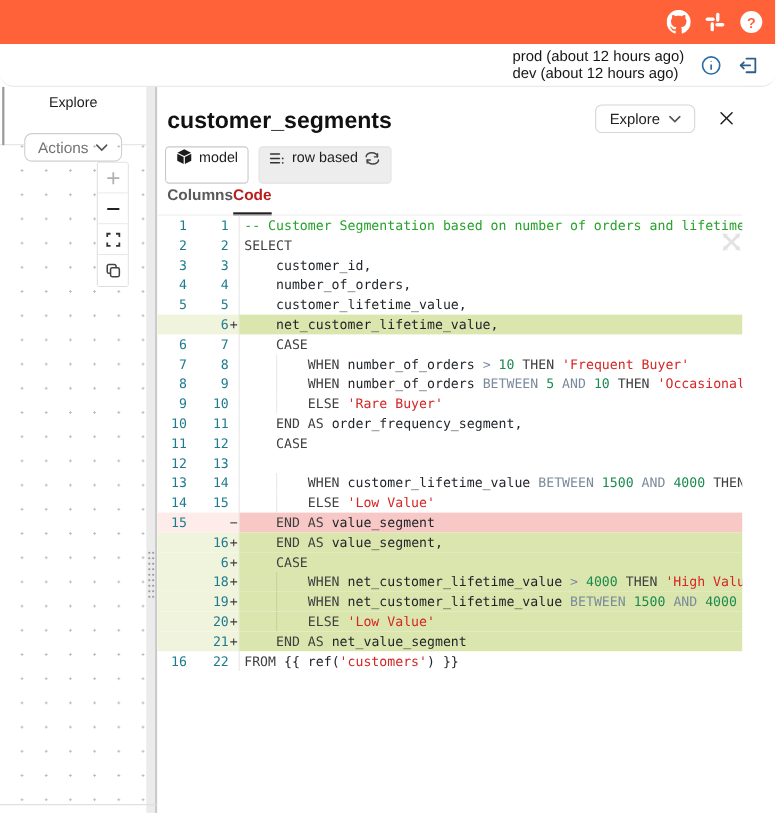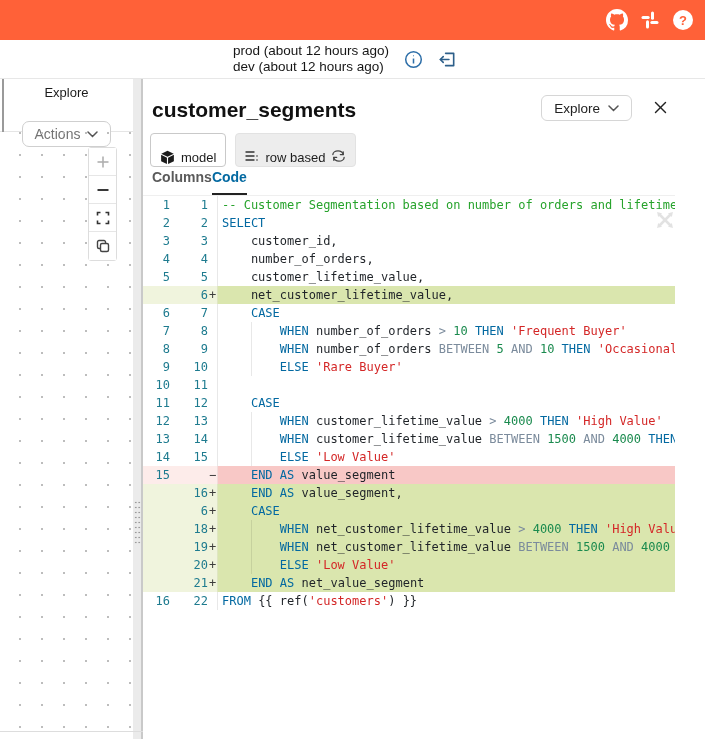--- a/index.html
+++ b/index.html
@@ -6,22 +6,22 @@
   html,body { font-family:"Liberation Sans", sans-serif; background:#fff; }
   #app { position:relative; width:705px; height:739px; overflow:hidden; background:#fff; }
 
   
   .topbar { position:absolute; left:0; top:0; width:705px; height:40px; background:var(--brand,#ff6138);
             display:flex; align-items:center; justify-content:flex-end; gap:9px; padding-right:10px; }
   .topbar .tb-icon { width:24px; height:24px; display:flex; align-items:center; justify-content:center; cursor:pointer; }
 
   
   .envbar { position:absolute; left:0; top:40px; width:705px; height:39px; background:#fff;
-            border-bottom:1px solid #e7e7e7; display:flex; align-items:center; justify-content:center;
-            gap:14px; padding-right:15px; }
+            border-bottom:1px solid #e7e7e7; display:flex; align-items:center; justify-content:flex-end;
+            gap:14px; padding-right:15px;border-radius:13px; }
   .env-lines { text-align:left; font-size:13.5px; line-height:16px; color:#161616; }
   .envbar .env-icon { width:20px; height:20px; display:flex; align-items:center; justify-content:center; cursor:pointer; }
 
   
   .workspace { position:absolute; left:0; top:79px; width:675px; height:660px; display:flex; }
 
   
   .sidebar { position:relative; width:133px; height:100%; background:#fff; }
   .sidebar-top { position:relative; height:53px; border-bottom:1px solid #e5e5e5; text-align:center; }
   .sidebar-edge { position:absolute; left:2px; top:0; width:2px; height:53px; background:#9a9a9a; }
@@ -46,46 +46,46 @@
 
   
   .main { position:relative; flex:1; background:#fff; overflow:hidden; }
   .panel-title { position:absolute; left:9px; top:19px; font-size:21px; font-weight:700; color:#111; }
   .explore-btn { position:absolute; right:43px; top:16px; height:26px; display:flex; align-items:center; gap:8px;
                  padding:0 12px; border:1px solid #d6d6d6; border-radius:6px; background:#fff; font-size:13.5px; color:#222; cursor:pointer; }
   .close-btn { position:absolute; right:6px; top:19px; width:18px; height:18px; font-size:15px; color:#222;
                display:flex; align-items:center; justify-content:center; cursor:pointer; }
 
   .badges { position:absolute; left:7px; top:54px; display:flex; gap:9px; }
-  .badge { display:flex; align-items:flex-start; gap:6px; height:24px; padding:16px 9px; border-radius:4px; font-size:13px; color:#1c1c1c; }
+  .badge { display:flex; align-items:flex-end; gap:6px; height:24px; padding:16px 9px; border-radius:4px; font-size:13px; color:#1c1c1c; }
   .badge.model { background:#fff; border:1px solid #c9c9c9; }
   .badge.rowcount { background:#ededed; border:1px solid #e2e2e2; cursor:default; }
 
   .tabs { position:absolute; left:9px; top:90px; display:flex; }
   .tab { font-size:14px; padding-bottom:8px; cursor:pointer; }
   .tab.inactive { color:#5a5a5a; font-weight:600; }
-  .tab.active { color:#0369a1; font-weight:700; border-bottom:3px solid #222; }
+  .tab.active { color:#b91c1c; font-weight:700; border-bottom:3px solid #222; }
   .tabs-baseline { position:absolute; left:0; top:116px; width:100%; height:1px; background:#efefef; }
 
   
   .code { position:absolute; left:0; top:117px; right:0; bottom:0; font-family:"DejaVu Sans Mono", monospace;
           font-size:12px; line-height:18px; }
   .crow { display:flex; height:18px; }
   .gutter { flex:none; width:75px; display:flex; border-right:1px solid #e8e8e8; color:#1e7b8f; }
   .gnum { text-align:right; }
   .g-old { width:27px; }
   .g-new { width:38px; }
   .g-mark { width:9px; text-align:center; color:#3c3c3c; }
   .cline { flex:1; position:relative; white-space:pre; overflow:hidden; padding-left:4px; color:#1f2328; }
   .crow.add .cline { background:#dae6ae; }
   .crow.add .gutter { background:#f0f4dd; border-right-color:#dfe6c2; }
   .crow.del .cline { background:#f8c8c6; }
   .crow.del .gutter { background:#fdecea; border-right-color:#f2dcda; }
   .guide { position:absolute; left:33px; top:0; bottom:0; border-left:1px solid rgba(0,0,0,0.09); }
-  .t-kw { color:#0369a1;text-align:right; }
+  .t-kw { color:#404040;text-align:right; }
   .t-id { color:#1f2328;text-align:center; }
   .t-op { color:#7b8b9c; }
   .t-num { color:#1a8a4e; }
   .t-str { color:#d42727; }
   .t-com { color:#27a32c; }
 
   .move-mark { position:absolute; left:512px; top:131px; opacity:0.85; pointer-events:none; }
   .vtrack { position:absolute; left:547px; top:117px; width:1px; bottom:0; background:#d6d6d6; }
   .vthumb { position:absolute; left:549px; top:110px; width:13px; height:7px; background:#3f3f3f; border-radius:2px; cursor:pointer; }
 </style>
@@ -314,36 +314,36 @@
               <span class="g-mark"></span>
             </div>
             <div class="cline"><i class="guide"></i><span class="t-id">        </span><span class="t-kw">ELSE</span><span class="t-str"> 'Rare Buyer'</span></div>
           </div>
           <div class="crow ctx">
             <div class="gutter">
               <span class="gnum g-old">10</span>
               <span class="gnum g-new">11</span>
               <span class="g-mark"></span>
             </div>
+            <div class="cline"><span class="t-id">    </span><span class="t-kw">END</span><span class="t-kw"> AS</span><span class="t-id"> order_frequency_segment,</span></div>
           </div>
           <div class="crow ctx">
             <div class="gutter">
               <span class="gnum g-old">11</span>
               <span class="gnum g-new">12</span>
               <span class="g-mark"></span>
             </div>
             <div class="cline"><span class="t-id">    </span><span class="t-kw">CASE</span></div>
           </div>
           <div class="crow ctx">
             <div class="gutter">
               <span class="gnum g-old">12</span>
               <span class="gnum g-new">13</span>
               <span class="g-mark"></span>
             </div>
-            <div class="cline"><i class="guide"></i><span class="t-id">        </span><span class="t-kw">WHEN</span><span class="t-id"> customer_lifetime_value </span><span class="t-op">&gt; </span><span class="t-num">4000</span><span class="t-kw"> THEN</span><span class="t-str"> 'High Value'</span></div>
           </div>
           <div class="crow ctx">
             <div class="gutter">
               <span class="gnum g-old">13</span>
               <span class="gnum g-new">14</span>
               <span class="g-mark"></span>
             </div>
             <div class="cline"><i class="guide"></i><span class="t-id">        </span><span class="t-kw">WHEN</span><span class="t-id"> customer_lifetime_value </span><span class="t-op">BETWEEN</span><span class="t-id"> </span><span class="t-num">1500</span><span class="t-op"> AND </span><span class="t-num">4000</span><span class="t-kw"> THEN</span><span class="t-str"> 'Medium Value'</span></div>
           </div>
           <div class="crow ctx">

